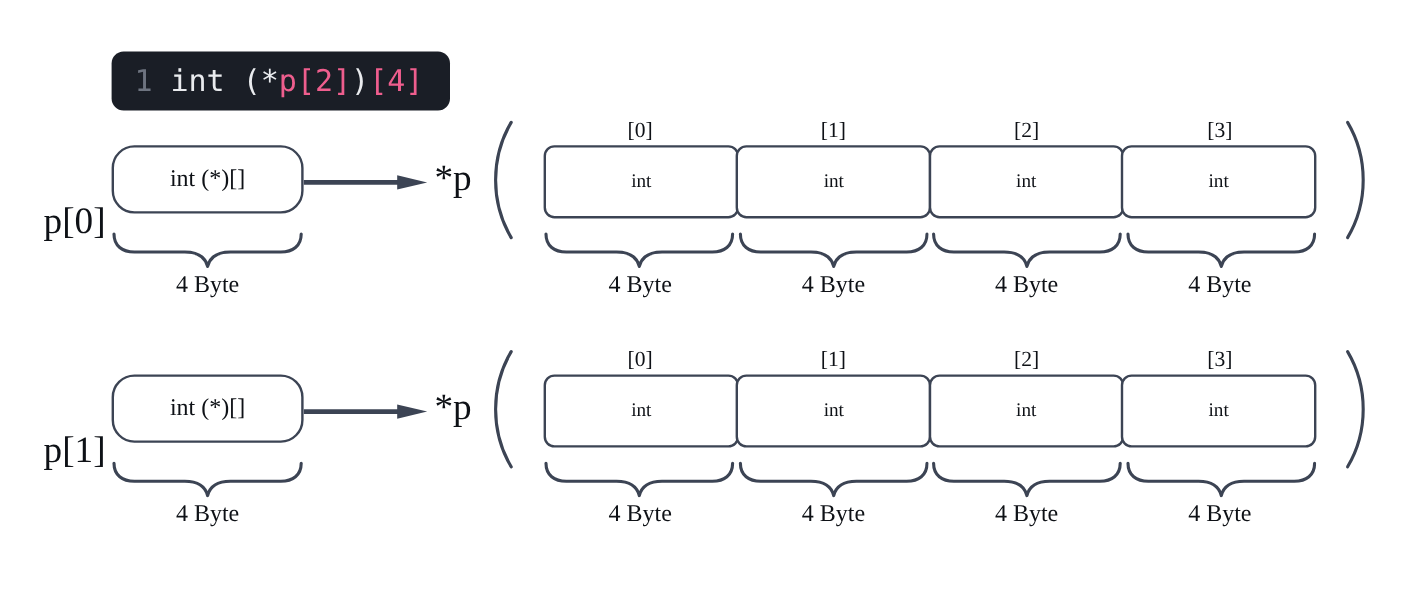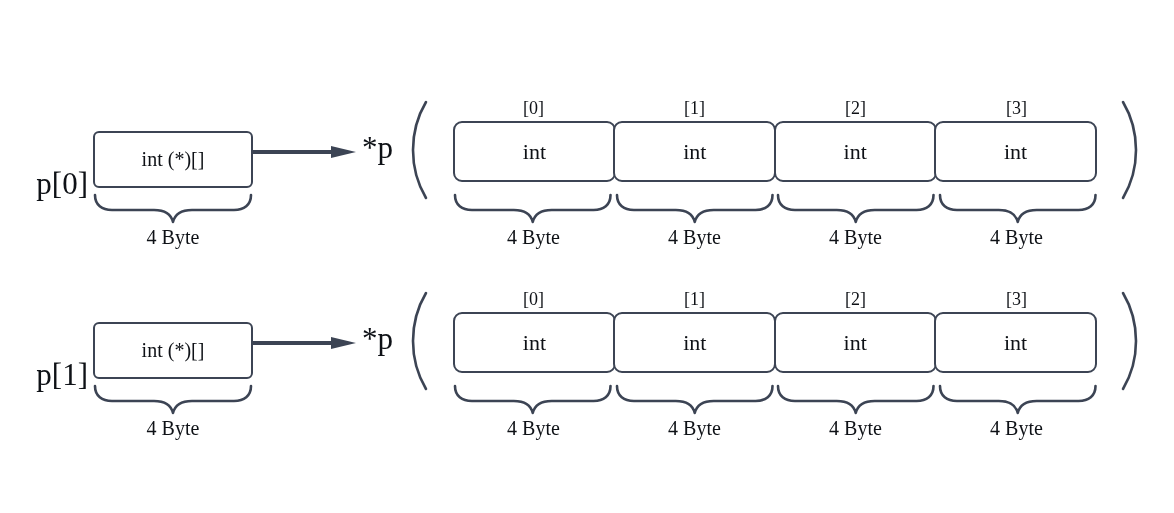--- a/index.html
+++ b/index.html
@@ -27,43 +27,43 @@
   .tok-pink{color:var(--code-pink);}
 
   
   .row{position:absolute;left:0;width:1174px;height:170px;}
   .row.r0{top:95px;}
   .row.r1{top:286px;}
 
   .ptr-label{position:absolute;left:18px;top:37px;width:70px;font-size:31px;line-height:31px;text-align:right;margin-top:36px;}
   .ptr-box{
     position:absolute;left:93px;top:26px;width:160px;height:57px;
-    border:2.5px solid var(--stroke);border-radius:6px;background:#fff;
-    display:flex;align-items:center;justify-content:center;margin-top:10px;
+    border:2.5px solid var(--stroke);border-radius:19px;background:#fff;
+    display:flex;align-items:center;justify-content:center;
   }
   .ptr-type{font-size:20px;}
   .arrow{position:absolute;left:253px;top:48px;width:104px;height:18px;}
   .arrow line{stroke:var(--stroke);stroke-width:3.8;}
   .arrow polygon{fill:var(--stroke);}
   .deref{position:absolute;left:362px;top:37px;width:46px;font-size:31px;line-height:31px;text-align:left;}
 
   .paren{position:absolute;top:5px;width:18px;height:100px;}
   .paren.l{left:411px;}
   .paren.r{left:1120px;}
 
   .indices{position:absolute;left:453px;top:4px;width:644px;display:flex;}
   .indices span{flex:1;text-align:center;font-size:18px;line-height:18px;}
 
   .cells{position:absolute;left:453px;top:26px;width:644px;height:61px;display:flex;}
   .cell{
     flex:1;border:2.5px solid var(--stroke);border-radius:9px;background:#fff;
     margin-left:-2.5px;display:flex;align-items:center;justify-content:center;
   }
   .cell:first-child{margin-left:0;}
-  .cell span{font-size:22px;}
+  .cell span{font-size:16px;}
 
   .cell-braces{position:absolute;left:453px;top:98px;width:644px;height:32px;display:flex;gap:2px;}
   .cell-braces svg{flex:1 1 0;height:32px;min-width:0;}
   .brace-path{stroke:var(--stroke);stroke-width:2.6;fill:none;stroke-linecap:round;stroke-linejoin:round;vector-effect:non-scaling-stroke;}
 
   .cell-bytes{position:absolute;left:453px;top:130px;width:644px;display:flex;}
   .cell-bytes span{flex:1;text-align:center;font-size:20px;line-height:24px;}
 
   .ptr-brace{position:absolute;left:93px;top:98px;width:160px;height:32px;}
   .ptr-byte{position:absolute;left:93px;top:130px;width:160px;text-align:center;font-size:20px;line-height:24px;}
@@ -74,20 +74,21 @@
 <svg width="0" height="0" style="position:absolute" aria-hidden="true">
   <defs>
     <path id="underbrace" d="M2,2 C2,12 9,17 19,17 L61,17 C71,17 78,21 80,29 C82,21 89,17 99,17 L141,17 C151,17 158,12 158,2"></path>
     <path id="lparen-path" d="M15,2 C5.5,18 2,33 2,50 C2,67 5.5,82 15,98"></path>
     <path id="rparen-path" d="M3,2 C12.5,18 16,33 16,50 C16,67 12.5,82 3,98"></path>
   </defs>
 </svg>
 
 <div class="canvas">
 
+  <div class="code-block"><span class="lineno">1</span><span class="tok-light" style="color: rgb(233, 235, 238);">int (*</span><span class="tok-pink" style="color: rgb(239, 94, 142);">p[2]</span><span class="tok-light" style="color: rgb(233, 235, 238);">)</span><span class="tok-pink" style="color: rgb(239, 94, 142);">[4]</span></div>
 
   <div class="row r0">
     <div class="ptr-label">p[0]</div>
     <div class="ptr-box">
       <span class="ptr-type">int (*)[]</span>
     </div>
     <svg class="arrow" viewBox="0 0 104 18">
       <line x1="0" y1="9" x2="80" y2="9"></line>
         <polygon points="78,3 103,9 78,15"></polygon>
     </svg>

